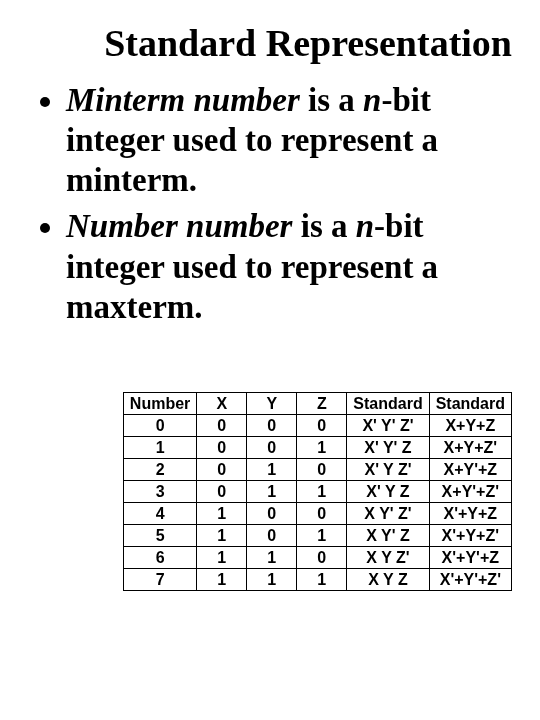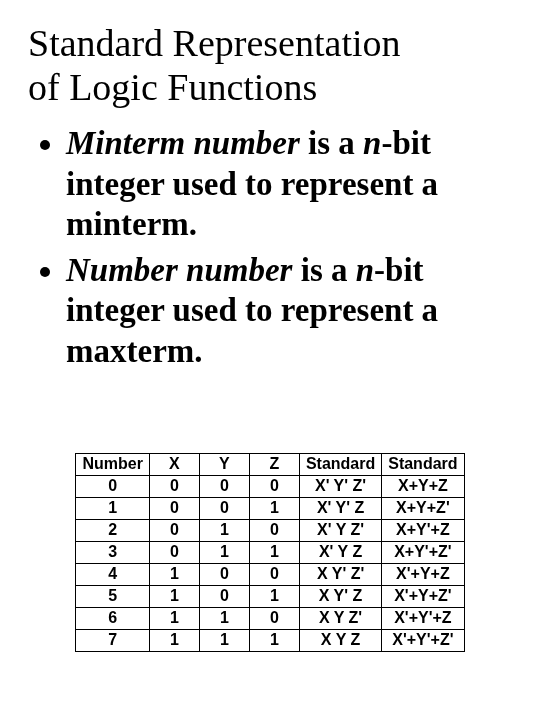--- a/index.html
+++ b/index.html
@@ -10,42 +10,42 @@
     height: 720px;
     background: #fff;
     font-family: "Times New Roman", Times, serif;
     color: #000;
   }
   .page {
     padding: 20px 28px 0 28px;
   }
   h1 {
     font-size: 38px;
-    font-weight: normal;
-    text-align: left;
+    font-weight: bold;
+    text-align: right;
     margin: 2px 0 14px 0;
     line-height: 1.15;
   }
   ul.bullets {
     margin: 0 0 0 6px;
     padding: 0 0 0 32px;
     list-style: disc;
   }
   ul.bullets li {
     font-size: 33px;
     font-weight: bold;
     line-height: 1.22;
     margin-bottom: 6px;
     padding-right: 10px;
   }
   .ital { font-style: italic; font-weight: bold; }
   .table-wrap {
-    margin-top: 82px;
+    margin-top: 65px;
     display: flex;
-    justify-content: center;
+    justify-content: flex-end;
   }
   table {
     border-collapse: collapse;
     font-family: Arial, Helvetica, sans-serif;
     font-size: 16px;
     font-weight: bold;
   }
   th, td {
     border: 1px solid #000;
     padding: 1px 6px;
@@ -56,21 +56,20 @@
   col.c-num { width: 72px; }
   col.c-bit { width: 50px; }
   col.c-term { width: 80px; }
 </style>
 </head>
 <body>
 
 <div class="page">
   <h1>
     <span>Standard Representation</span><br>
-    <span>of Logic Functions</span>
   </h1>
 
   <ul class="bullets">
     <li>
       <span class="ital">Minterm number</span><span> is a </span><span class="ital">n</span><span>-bit integer used to represent a minterm.</span>
     </li>
     <li>
       <span class="ital">Number number</span><span> is a </span><span class="ital">n</span><span>-bit integer used to represent a maxterm.</span>
     </li>
   </ul>

